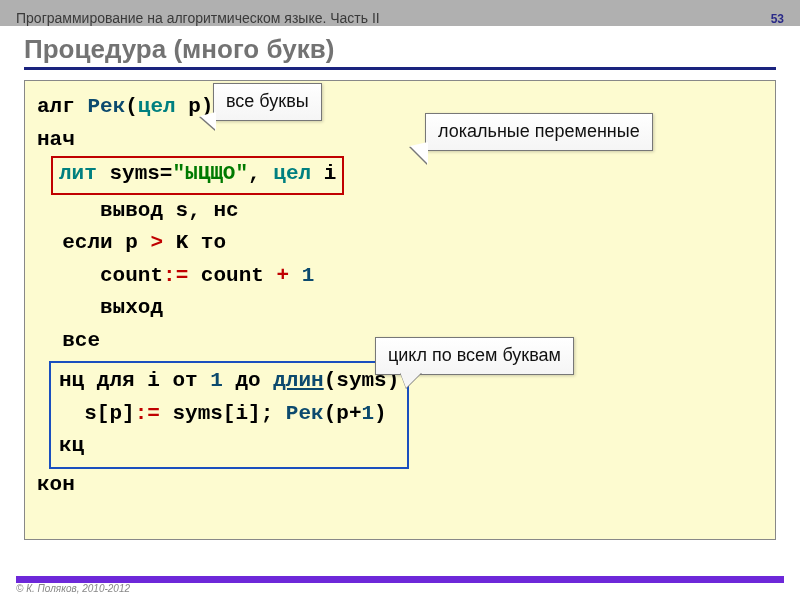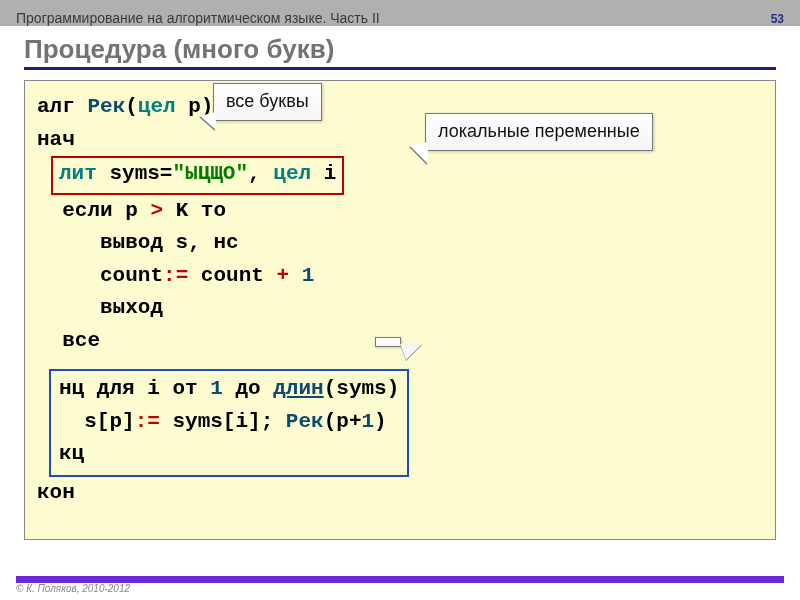--- a/index.html
+++ b/index.html
@@ -54,21 +54,21 @@
   .syms-box {
     display: inline-block;
     border: 2px solid #c00000;
     padding: 0 6px 2px 6px;
     margin-left: 2px;
   }
   .loop-box {
     display: inline-block;
     border: 2px solid #1a4fbf;
     padding: 2px 8px 4px 8px;
-    margin-top: 12px;
+    margin-top: 4px;
   }
   .callout {
     position: absolute;
     background: linear-gradient(#fff,#f5f5f5);
     border: 1px solid #777;
     border-radius: 0;
     padding: 4px 12px;
     font-family: Arial, sans-serif;
     font-size: 18px;
     font-weight: normal;
@@ -134,36 +134,37 @@
 
   <div class="callout" id="c1">
     <span>все буквы</span>
     <div class="callout-tail" id="c1-tail"></div>
   </div>
   <div class="callout" id="c2">
     <span>локальные переменные</span>
     <div class="callout-tail" id="c2-tail"></div>
   </div>
   <div class="callout" id="c3">
+    <span>цикл по всем буквам</span>
     <div class="callout-tail" id="c3-tail"></div>
   </div>
 
   <div>
     <span>алг </span><span class="kw-blue">Рек</span><span>(</span><span class="kw-teal">цел</span><span> p)</span>
   </div>
   <div>нач</div>
 
   <div style="margin-left:12px">
     <span class="syms-box">
       <span class="kw-teal">лит </span><span>syms=</span><span class="kw-green">"ЫЦЩО"</span><span>, </span><span class="kw-teal">цел</span><span> i</span>
     </span>
   </div>
 
+  <div style="white-space:pre">     вывод s, нс</div>
   <div style="white-space:pre"><span>  если p</span><span class="kw-red"> &gt; </span><span>K то</span></div>
-  <div style="white-space:pre">     вывод s, нс</div>
   <div style="white-space:pre"><span>     count</span><span class="kw-red">:= </span><span>count</span><span class="kw-red"> + </span><span class="kw-blue">1</span></div>
   <div style="white-space:pre">     выход</div>
   <div style="white-space:pre">  все</div>
 
   <div style="margin-left:12px">
     <span class="loop-box">
       <span>нц для i от </span><span class="kw-blue">1</span><span> до </span><span class="kw-blue" style="text-decoration:underline">длин</span><span>(syms)</span><br>
       <span style="white-space:pre">  s[p]</span><span class="kw-red">:= </span><span>syms[i]; </span><span class="kw-blue">Рек</span><span>(p+</span><span class="kw-blue">1</span><span>)</span><br>
       <span>кц</span>
     </span>

